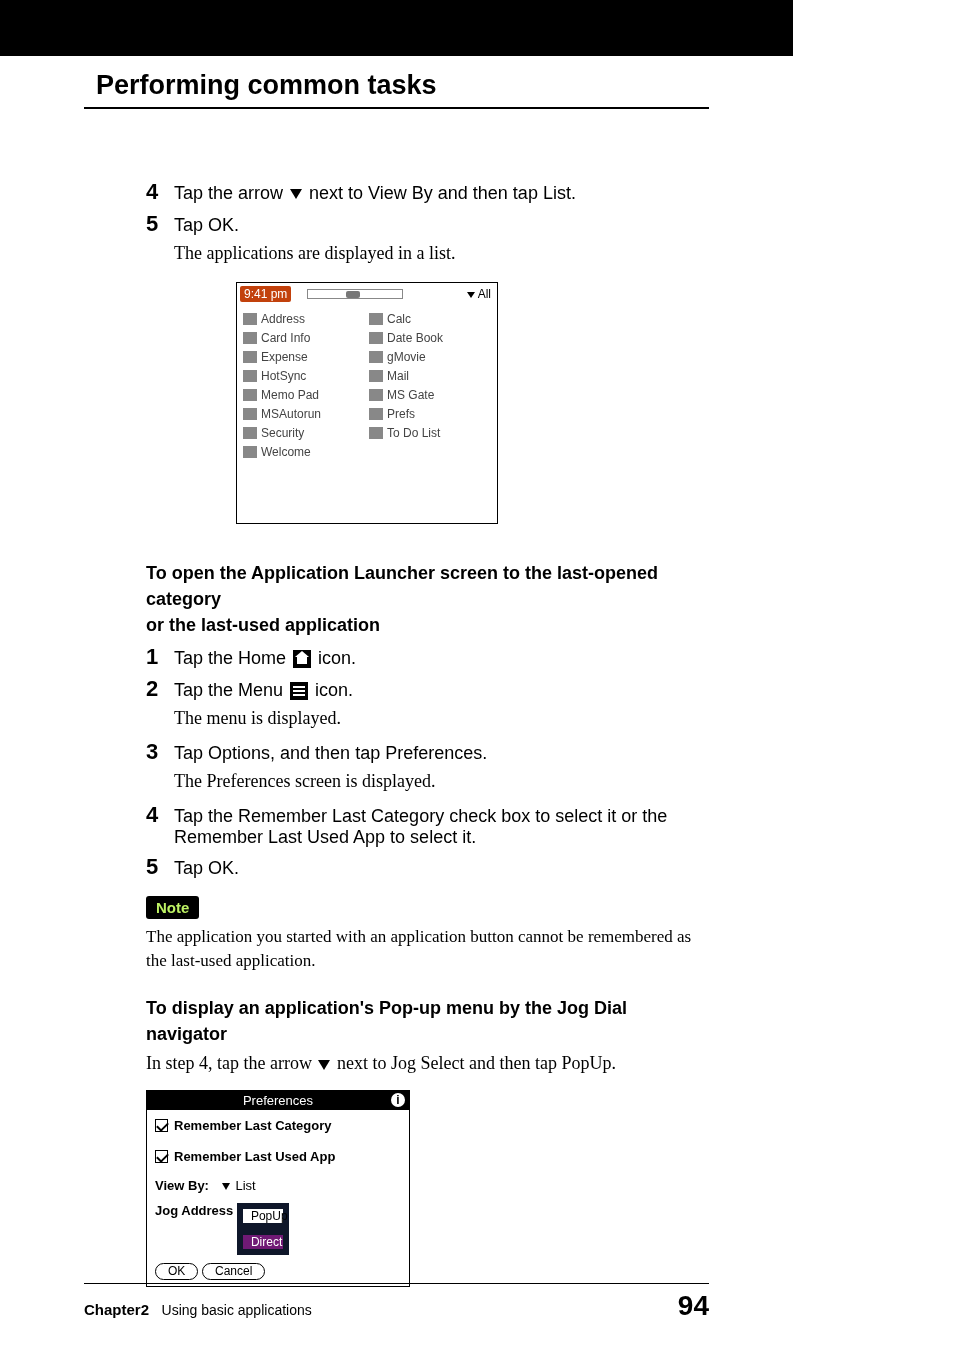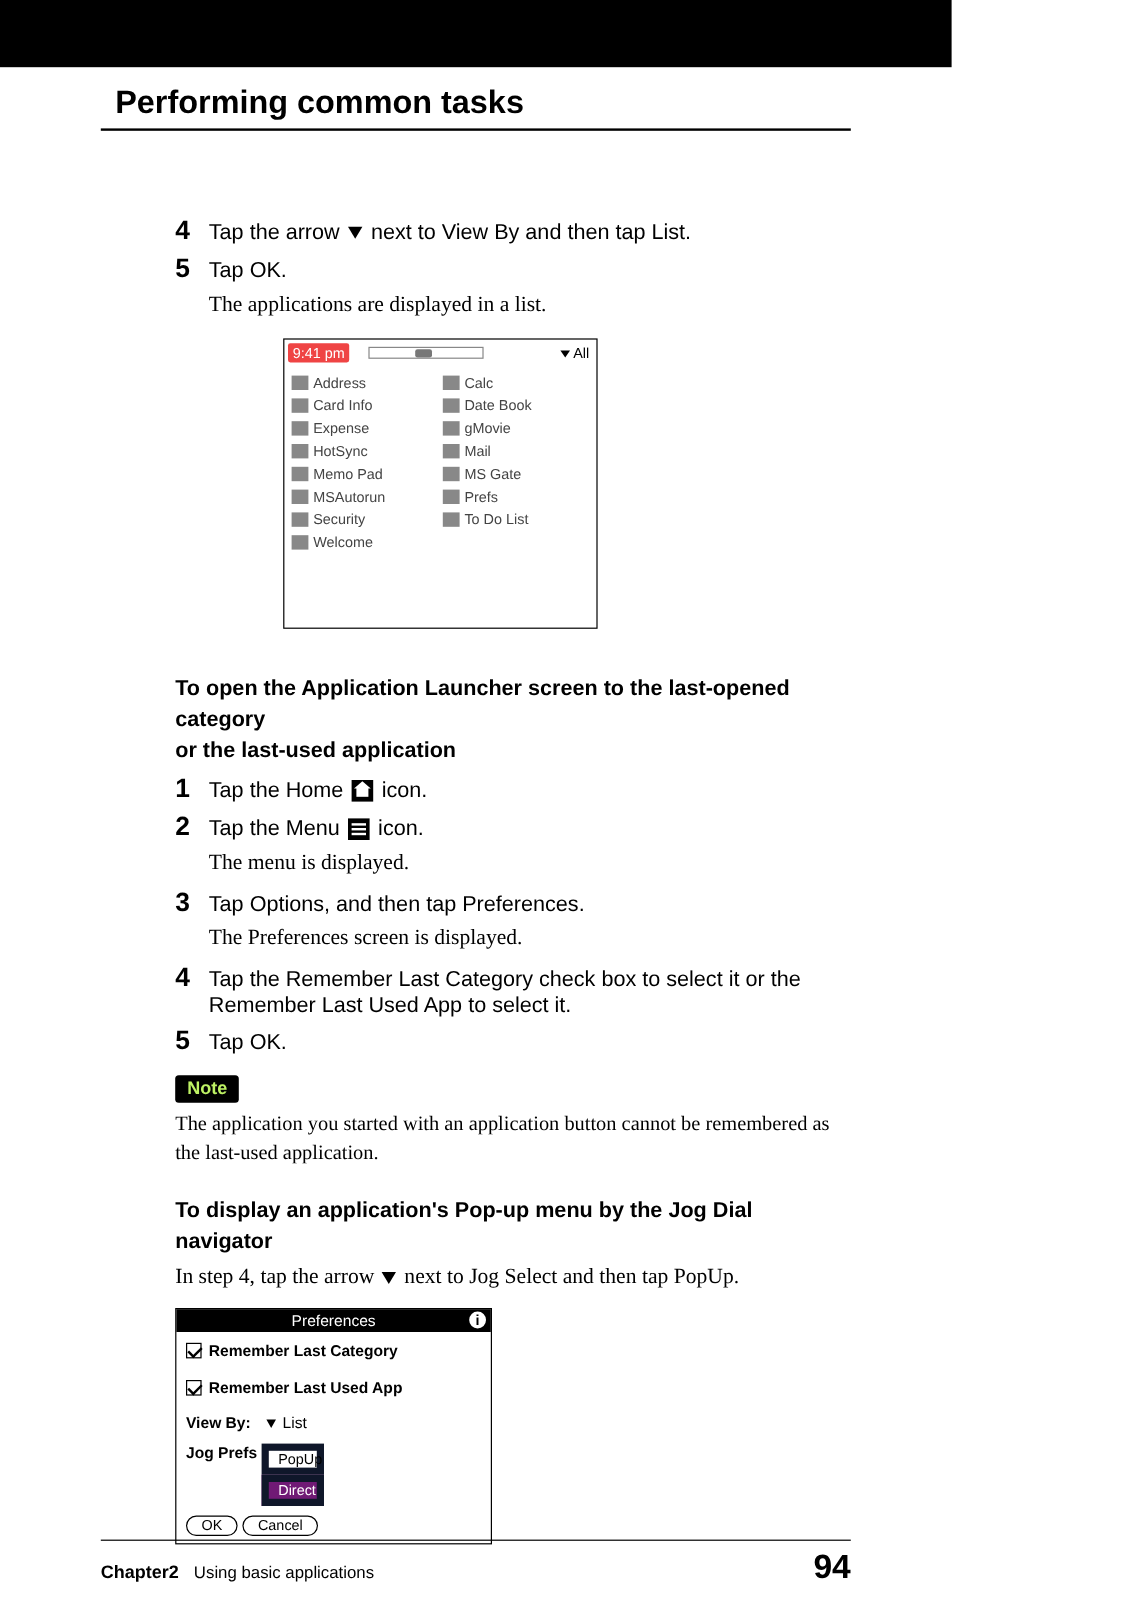--- a/index.html
+++ b/index.html
@@ -64,21 +64,21 @@
       font-size: 12px;
       position: relative;
     }
     .device-header {
       height: 22px;
       position: relative;
     }
     .device-time {
       position: absolute;
       left: 3px; top: 3px;
-      background: #ef4444; color: #fff;
+      background: #c2410c; color: #fff;
       font-size: 12px;
       padding: 1px 4px;
       border-radius: 2px;
     }
     .device-slider {
       position: absolute;
       left: 70px; top: 6px;
       width: 96px; height: 10px;
       border: 1px solid #888;
     }
@@ -446,21 +446,21 @@
       <div class="pref-row">
         <span class="checkbox"></span>
         <span>Remember Last Used App</span>
       </div>
       <div class="pref-row2">
         <span class="pref-label">View By:</span>
         &nbsp;&nbsp;<span class="arrow-down-sm"></span>
         <span class="pref-dd">List</span>
       </div>
       <div class="pref-js">
-        <span>Jog Prefs</span>
+        <span>Jog Address</span>
         <span class="pref-js-opts">
           <span class="js-opt">PopUp</span>
           <span class="js-opt sel">Direct</span>
         </span>
       </div>
       <div class="pref-buttons">
         <span class="pill">OK</span>
         <span class="pill">Cancel</span>
       </div>
     </div>

